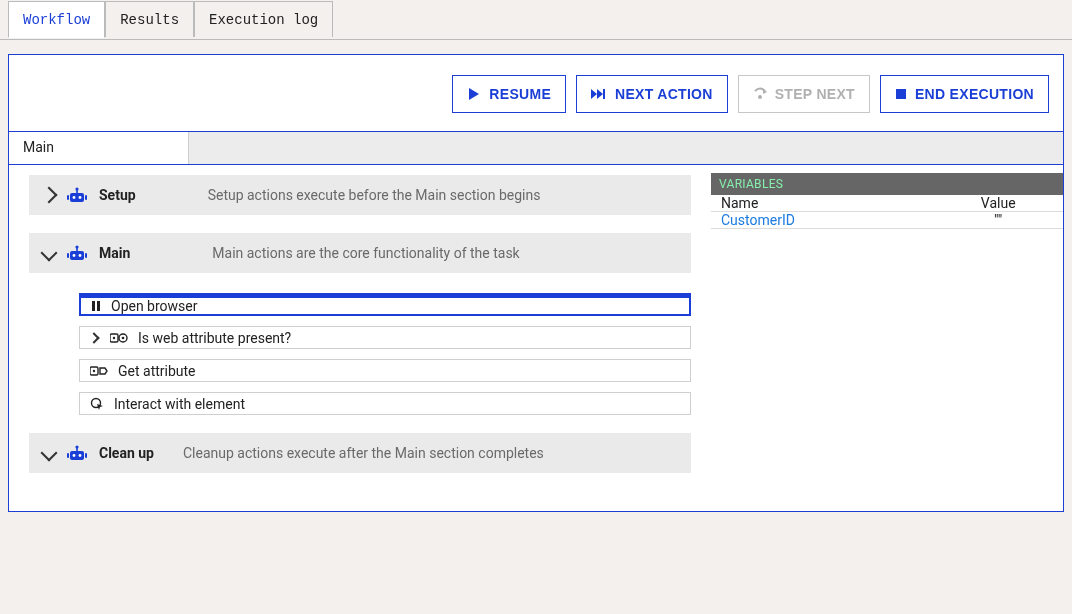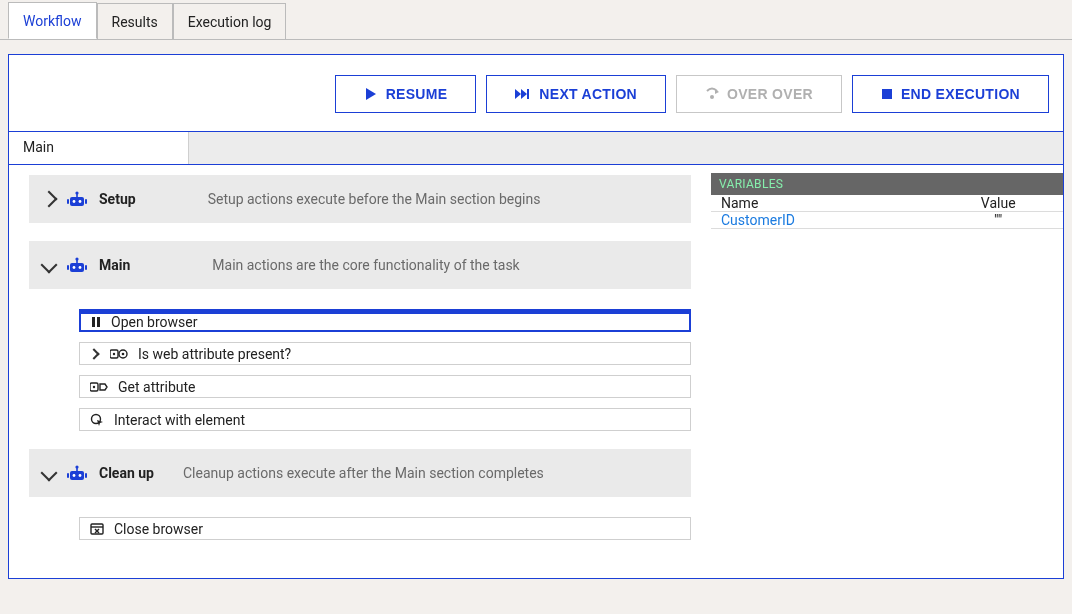--- a/index.html
+++ b/index.html
@@ -10,25 +10,26 @@
     color: #222;
     background: #f3f0ed;
     width: 1072px;
     height: 614px;
     overflow: hidden;
   }
 
   
   .tab-strip {
     display: flex;
-    align-items: center;
+    align-items: flex-start;
     height: 40px;
     padding-left: 8px;
     background: #f3f0ed;
     border-bottom: 1px solid #bbb;
+    font-family: Liberation Mono, monospace;
   }
   .tab {
     padding: 10px 14px 9px 14px;
     border: 1px solid #bbb;
     border-bottom: none;
     background: #f3f0ed;
     margin-right: 0;
     position: relative;
     top: 1px;
     cursor: pointer;
@@ -55,21 +56,21 @@
   }
   .btn {
     display: inline-flex;
     align-items: center;
     gap: 8px;
     border: 1px solid #1b3fd6;
     background: #fff;
     color: #1b3fd6;
     font-weight: 600;
     font-size: 14px;
-    padding: 10px 28px;
+    padding: 10px 14px;
     cursor: pointer;
     letter-spacing: .3px;
     justify-content: space-between;
   }
   .btn.disabled {
     border-color: #c7c7c7;
     color: #b0b0b0;
     cursor: default;
   }
   .btn .ic { display:inline-flex; }
@@ -107,21 +108,21 @@
   }
 
   
   .section {
     margin-bottom: 18px;
   }
   .section-head {
     display: flex;
     align-items: center;
     background: #eaeaea;
-    height: 48px;
+    height: 40px;
     padding: 0 10px 0 14px;
     gap: 12px;
     cursor: pointer;
   }
   .section-head .title {
     font-weight: 700;
   }
   .section-head .desc {
     color: #6a6a6a;
     margin-left: 60px;
@@ -223,21 +224,21 @@
       <span>NEXT ACTION</span>
     </button>
     <button class="btn disabled">
       <span class="ic">
         <svg width="14" height="14" viewBox="0 0 14 14">
           <path d="M2 4 Q7 -1 12 4" stroke="#b0b0b0" stroke-width="2" fill="none"></path>
           <polygon points="10,2 14,5 10,7" fill="#b0b0b0"></polygon>
           <circle cx="7" cy="10" r="2" fill="#b0b0b0"></circle>
         </svg>
       </span>
-      <span>OVER OVER</span>
+      <span>STEP NEXT</span>
     </button>
     <button class="btn">
       <span class="ic">
         <svg width="12" height="12" viewBox="0 0 12 12">
             <rect x="1" y="1" width="10" height="10" fill="#1b3fd6"></rect>
           </svg>
       </span>
       <span>END EXECUTION</span>
     </button>
   </div>
@@ -344,33 +345,20 @@
               <rect x="3" y="7" width="14" height="9" rx="2" fill="#1b3fd6"></rect>
               <circle cx="7" cy="11.5" r="1.4" fill="#fff"></circle>
               <circle cx="13" cy="11.5" r="1.4" fill="#fff"></circle>
               <rect x="0" y="9" width="2" height="5" rx="1" fill="#1b3fd6"></rect>
               <rect x="18" y="9" width="2" height="5" rx="1" fill="#1b3fd6"></rect>
             </svg>
           </span>
           <span class="title">Clean up</span>
           <span class="desc" style="margin-left:17px;">Cleanup actions execute after the Main section completes</span>
         </div>
-        <div class="actions">
-          <div class="action">
-            <span class="mini-ic">
-              <svg width="14" height="12" viewBox="0 0 14 12">
-                <rect x="1" y="1" width="12" height="10" rx="1" fill="none" stroke="#222" stroke-width="1.4"></rect>
-                <line x1="1" y1="4" x2="13" y2="4" stroke="#222" stroke-width="1.4"></line>
-                <line x1="5" y1="6" x2="9" y2="10" stroke="#222" stroke-width="1.4"></line>
-                <line x1="9" y1="6" x2="5" y2="10" stroke="#222" stroke-width="1.4"></line>
-              </svg>
-            </span>
-            <span>Close browser</span>
-          </div>
-        </div>
       </div>
 
     </div>
 
     <div class="col-right">
       <div class="var-title">Variables</div>
       <table class="var-table">
         <thead>
           <tr>
             <th>Name</th>

